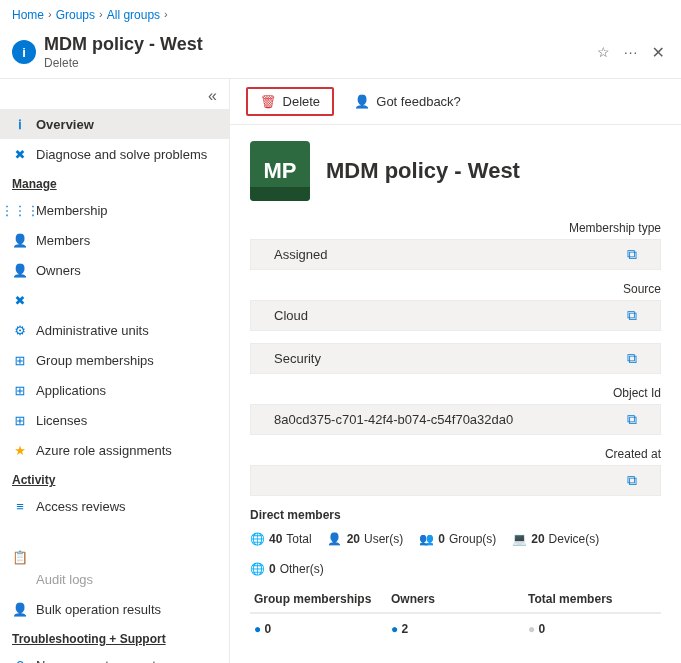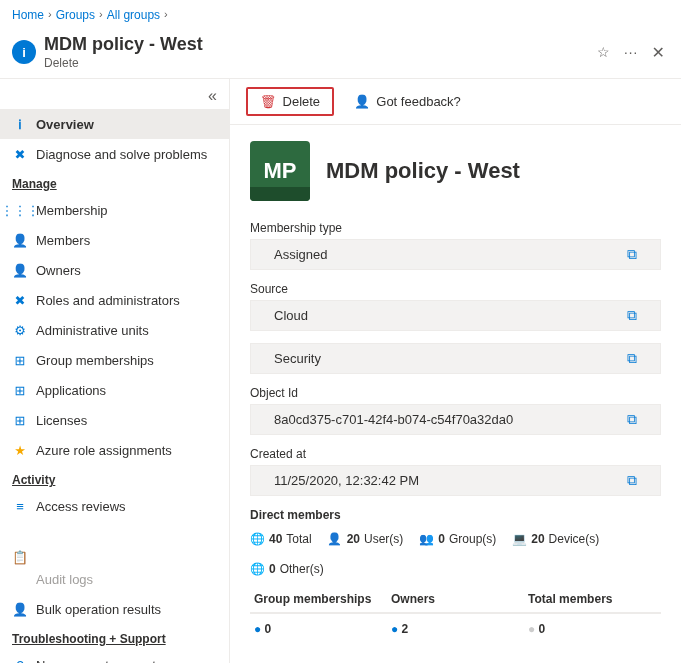--- a/index.html
+++ b/index.html
@@ -42,21 +42,21 @@
     
     .content { padding: 16px 20px; }
 
     
     .group-header { display: flex; align-items: center; gap: 16px; margin-bottom: 20px; }
     .group-avatar { width: 60px; height: 60px; background: #2d6a3f; border-radius: 4px; display: flex; align-items: center; justify-content: center; color: #fff; font-size: 22px; font-weight: 700; flex-shrink: 0; position: relative; }
     .group-avatar::after { content: ''; position: absolute; bottom: 0; left: 0; right: 0; height: 14px; background: #1e4d2c; border-radius: 0 0 4px 4px; }
 
     
     .field { margin-bottom: 12px; }
-    .field-label { font-size: 12px; color: #323130; margin-bottom: 4px; }
+    .field-label { font-size: 12px; color: #323130; margin-bottom: 4px; text-align: right; }
     .field-value { display: flex; align-items: center; background: #f3f2f1; border: 1px solid #edebe9; padding: 6px 23px; font-size: 13px; color: #323130; }
     .field-value .copy-btn { margin-left: auto; color: #0078d4; cursor: pointer; font-size: 14px; flex-shrink: 0; }
 
     
     .section-title { font-size: 12px; font-weight: 600; margin: 8px 0 10px 0; color: #323130; }
     .members-stats { display: flex; align-items: center; gap: 16px; flex-wrap: wrap; margin-bottom: 16px; font-size: 12px; color: #323130; }
     .stat-item { display: flex; align-items: center; gap: 4px; }
 
     
     .table-header { display: flex; gap: 0; border-bottom: 2px solid #edebe9; padding-bottom: 6px; margin-bottom: 4px; }
@@ -115,21 +115,20 @@
     <div class="sidebar-item">
       <span class="icon" style="color:#0078d4;">👤</span>
       <span>Members</span>
     </div>
     <div class="sidebar-item">
       <span class="icon" style="color:#0078d4;">👤</span>
       <span>Owners</span>
     </div>
     <div class="sidebar-item">
       <span class="icon" style="color:#0078d4;">✖</span>
-      <span>Roles and administrators</span>
     </div>
     <div class="sidebar-item">
       <span class="icon" style="color:#0078d4;">⚙</span>
       <span>Administrative units</span>
     </div>
     <div class="sidebar-item">
       <span class="icon" style="color:#0078d4;">⊞</span>
       <span>Group memberships</span>
     </div>
     <div class="sidebar-item">
@@ -217,21 +216,20 @@
         <div class="field-label">Object Id</div>
         <div class="field-value">
           <span>8a0cd375-c701-42f4-b074-c54f70a32da0</span>
           <span class="copy-btn">⧉</span>
         </div>
       </div>
 
       <div class="field">
         <div class="field-label">Created at</div>
         <div class="field-value">
-          <span>11/25/2020, 12:32:42 PM</span>
           <span class="copy-btn">⧉</span>
         </div>
       </div>
 
       <div class="section-title">Direct members</div>
       <div class="members-stats">
         <div class="stat-item">
           <span style="color:#605e5c;">🌐</span>
           <span style="font-weight:600;">40</span>
           <span>Total</span>

